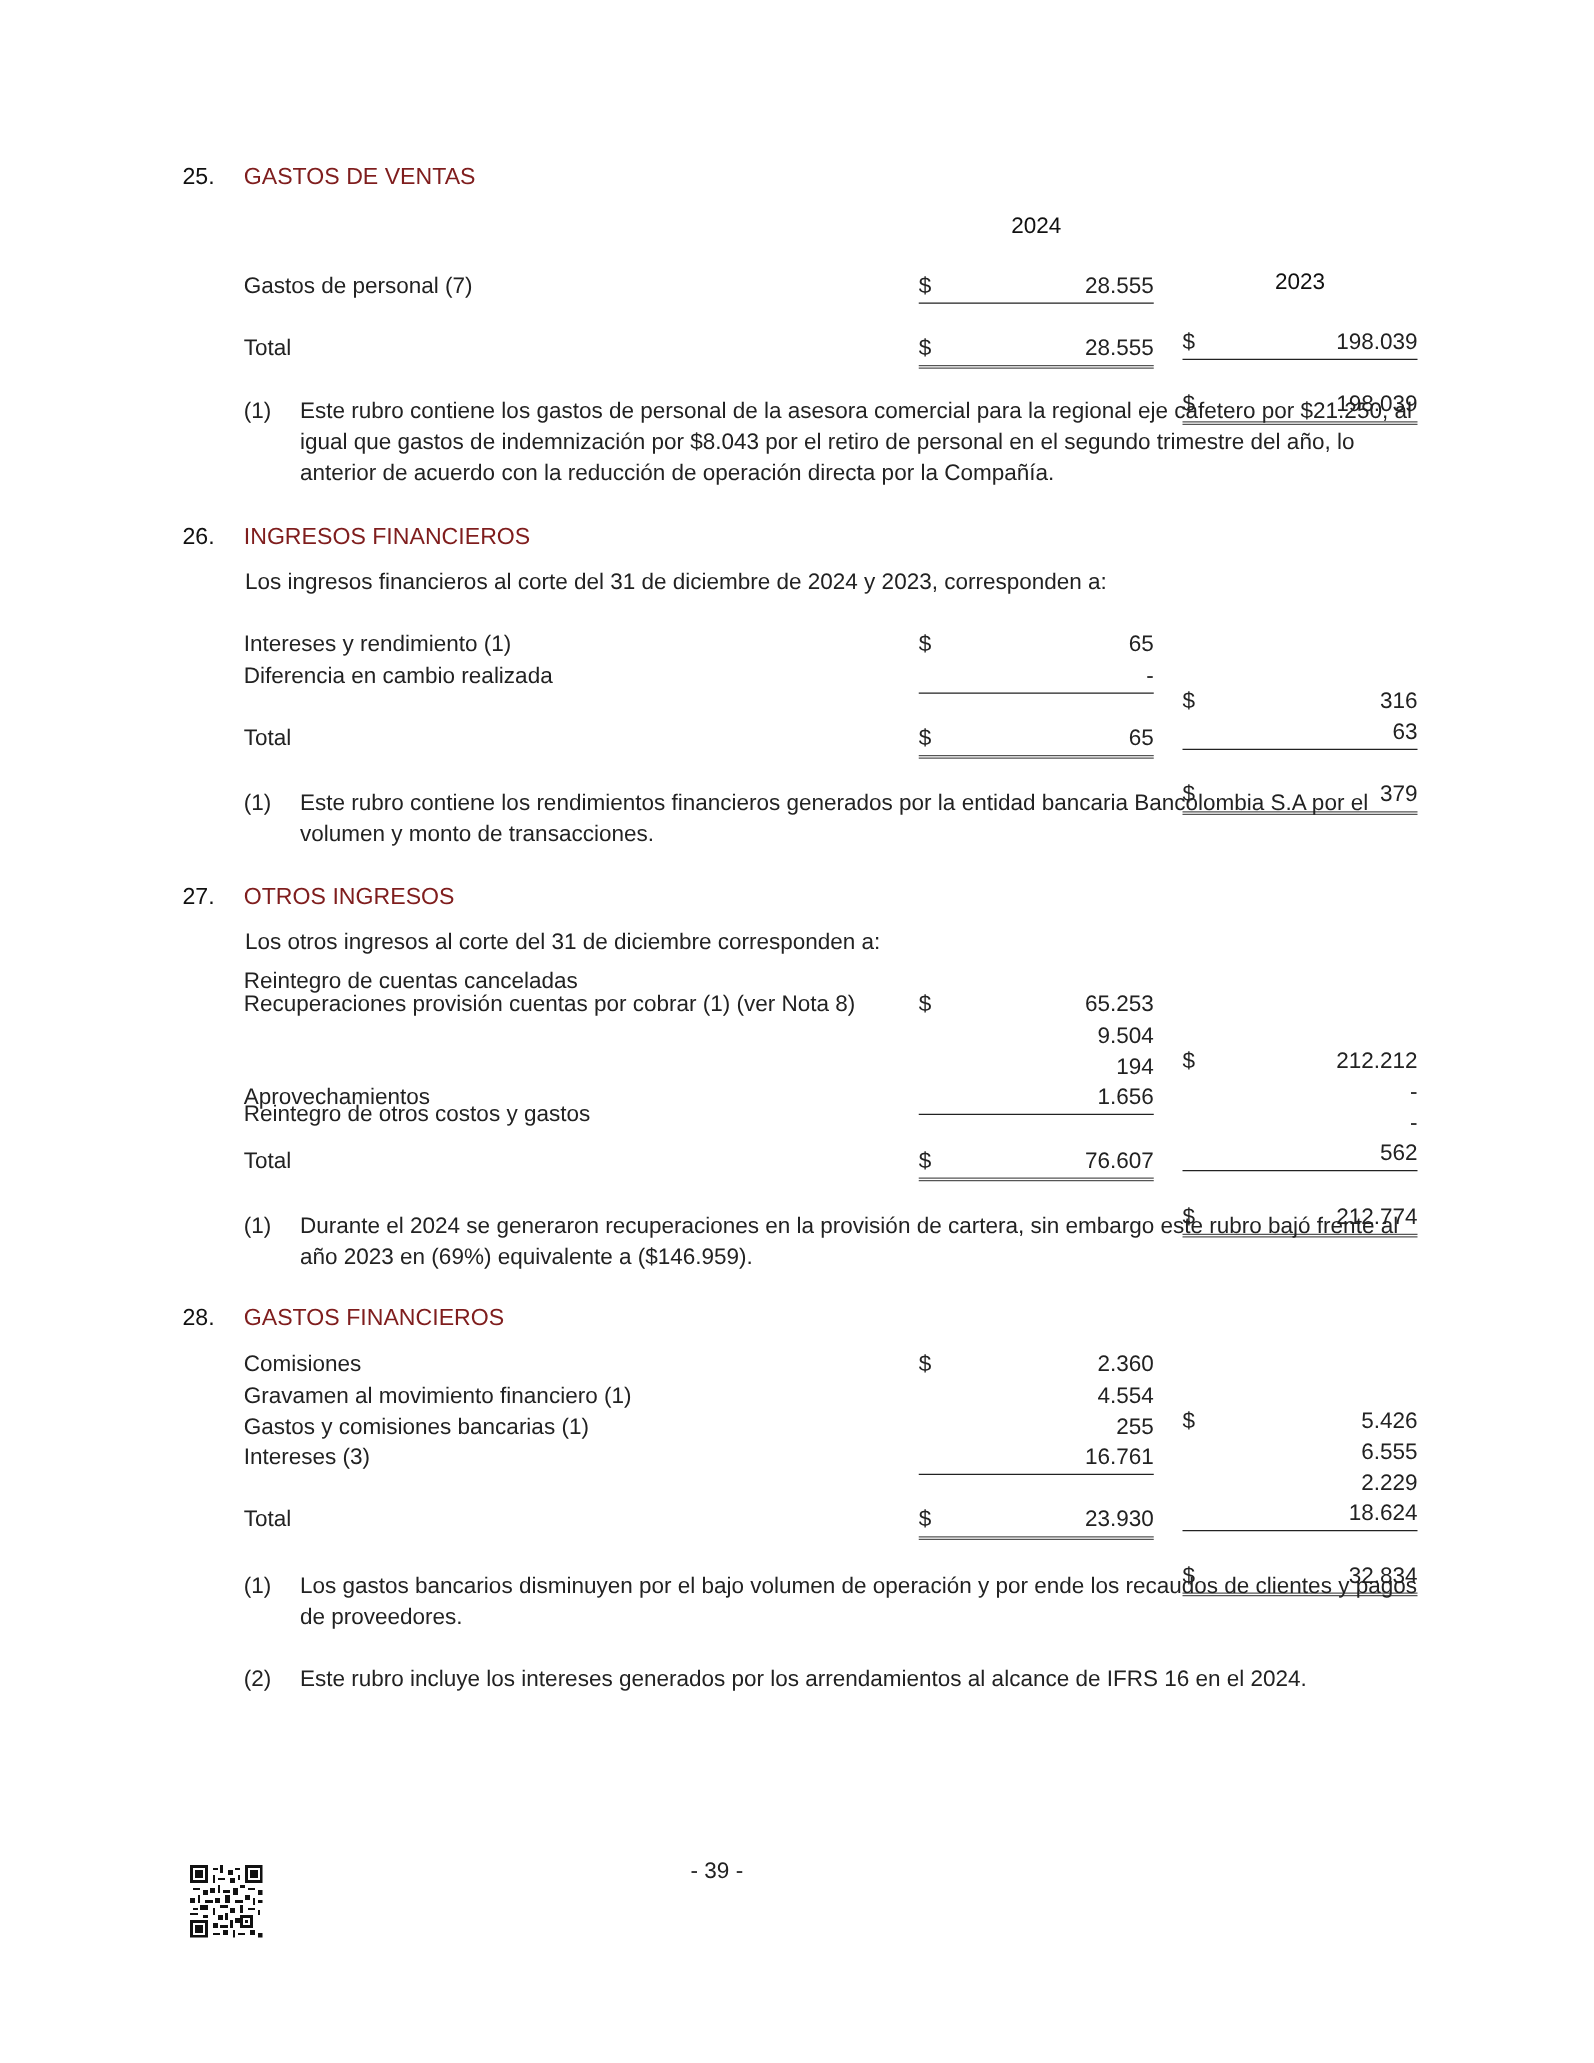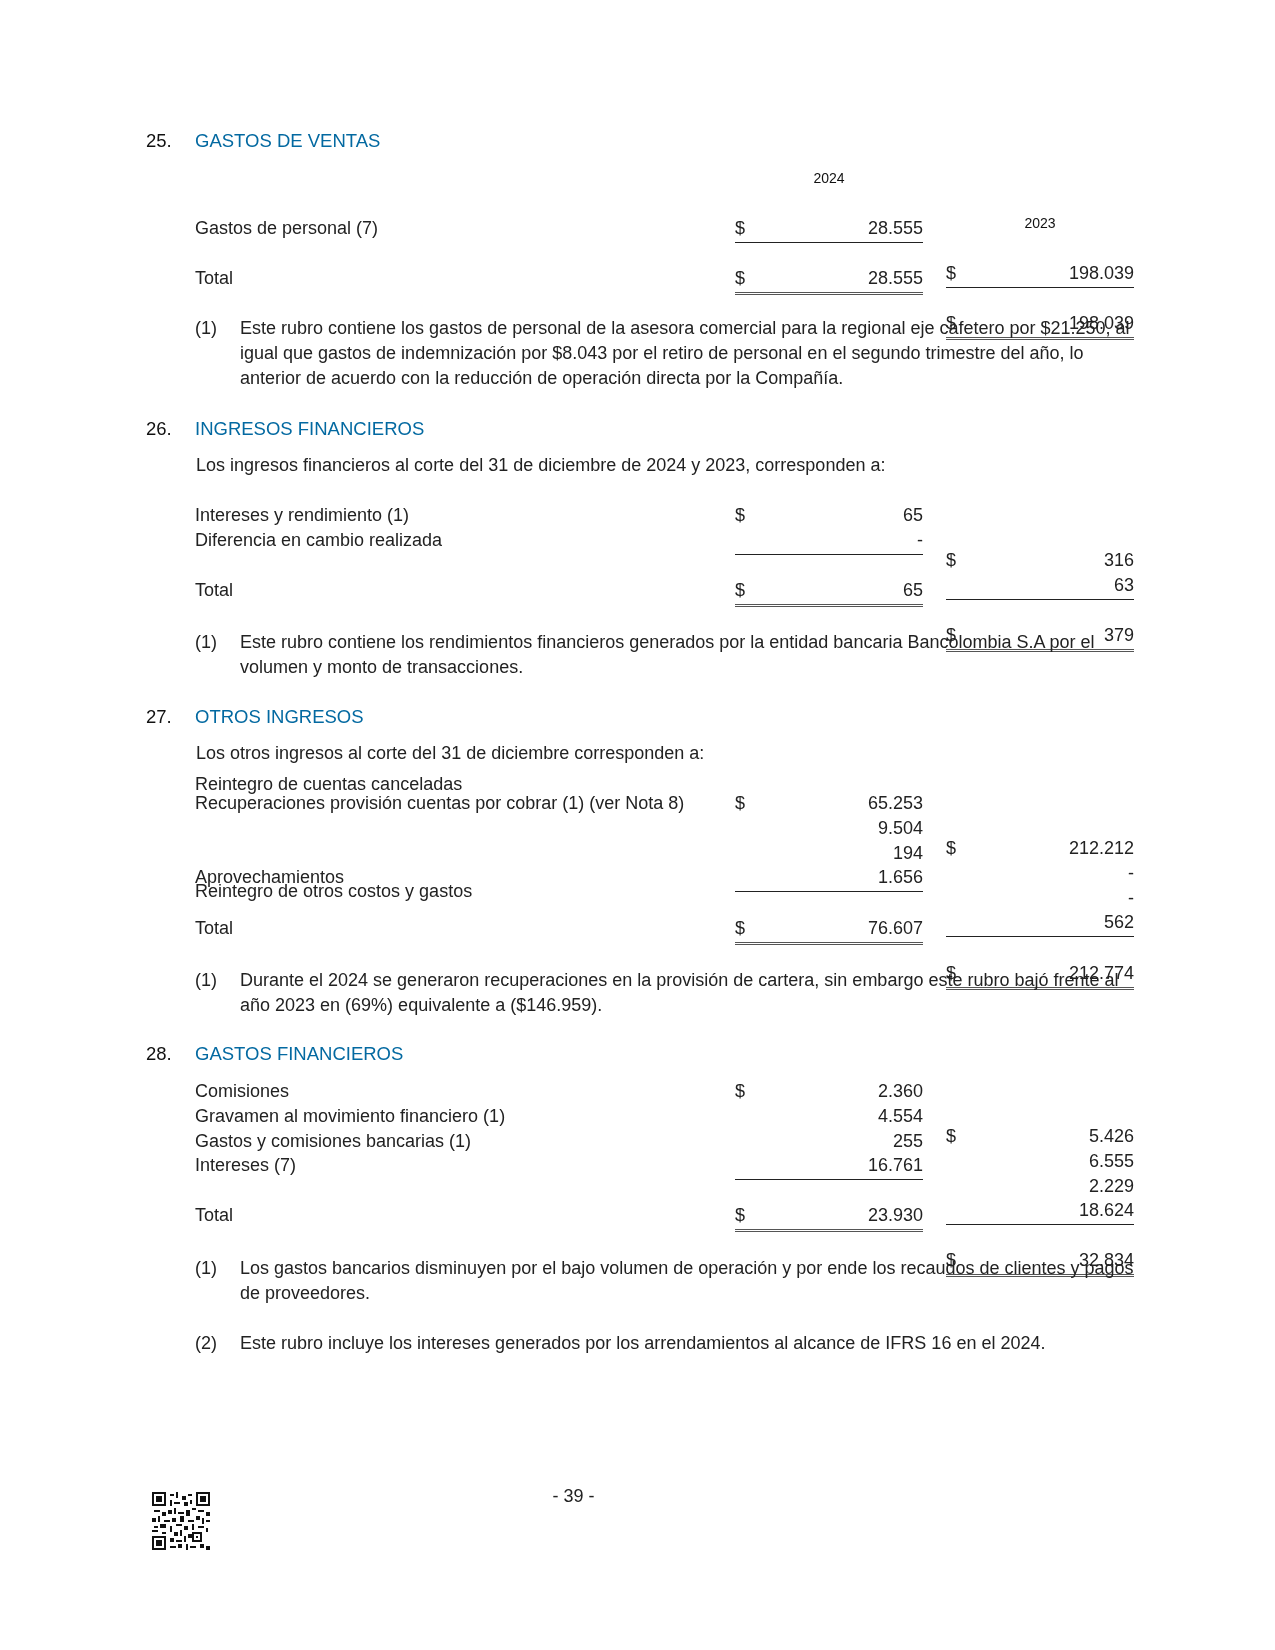--- a/index.html
+++ b/index.html
@@ -3,23 +3,23 @@
 <meta charset="utf-8">
 <style>
   html, body { margin: 0; padding: 0; background: #ffffff; }
   body {
     width: 1275px; height: 1650px; position: relative; overflow: hidden;
     font-family: "Liberation Sans", "DejaVu Sans", sans-serif;
     color: #222222; font-size: 18px;
   }
   .abs { position: absolute; white-space: nowrap; }
   .secnum { left: 146px; font-size: 18.5px; color: #111; }
-  .sectitle { left: 195px; font-size: 18.5px; color: #0369a1; }
+  .sectitle { left: 195px; font-size: 18.5px; color: #7f1d1d; }
   .label { left: 195px; font-size: 18px; }
-  .year { font-size: 14px; color: #111; width: 188px; text-align: center; }
+  .year { font-size: 18px; color: #111; width: 188px; text-align: center; }
   .cell { height: 24px; }
   .cell .cur { position: absolute; left: 0; top: 0; }
   .cell .val { position: absolute; right: 0; top: 0; }
   .c1 { left: 735px; width: 188px; }
   .c2 { left: 946px; width: 188px; margin-top: 45px; }
   .ul { border-bottom: 1px solid #222; }
   .dul { border-bottom: 3px double #555; }
   .note { left: 195px; width: 940px; font-size: 18px; line-height: 25px; white-space: normal; }
   .note .num { position: absolute; left: 0; top: 0; }
   .note .txt { position: absolute; left: 45px; top: 0; width: 895px; }
@@ -172,21 +172,21 @@
   </div>
 
 <div class="abs label" style="top:1131px">Gastos y comisiones bancarias (1)</div>
 <div class="abs cell c1" style="top:1131px">
     <span class="val">255</span>
   </div>
 <div class="abs cell c2" style="top:1131px">
     <span class="val">2.229</span>
   </div>
 
-<div class="abs label" style="top:1155px">Intereses (7)</div>
+<div class="abs label" style="top:1155px">Intereses (3)</div>
 <div class="abs cell c1 ul" style="top:1155px">
     <span class="val">16.761</span>
   </div>
 <div class="abs cell c2 ul" style="top:1155px">
     <span class="val">18.624</span>
   </div>
 
 <div class="abs label" style="top:1205px">Total</div>
 <div class="abs cell c1 dul" style="top:1205px">
     <span class="cur">$</span>

